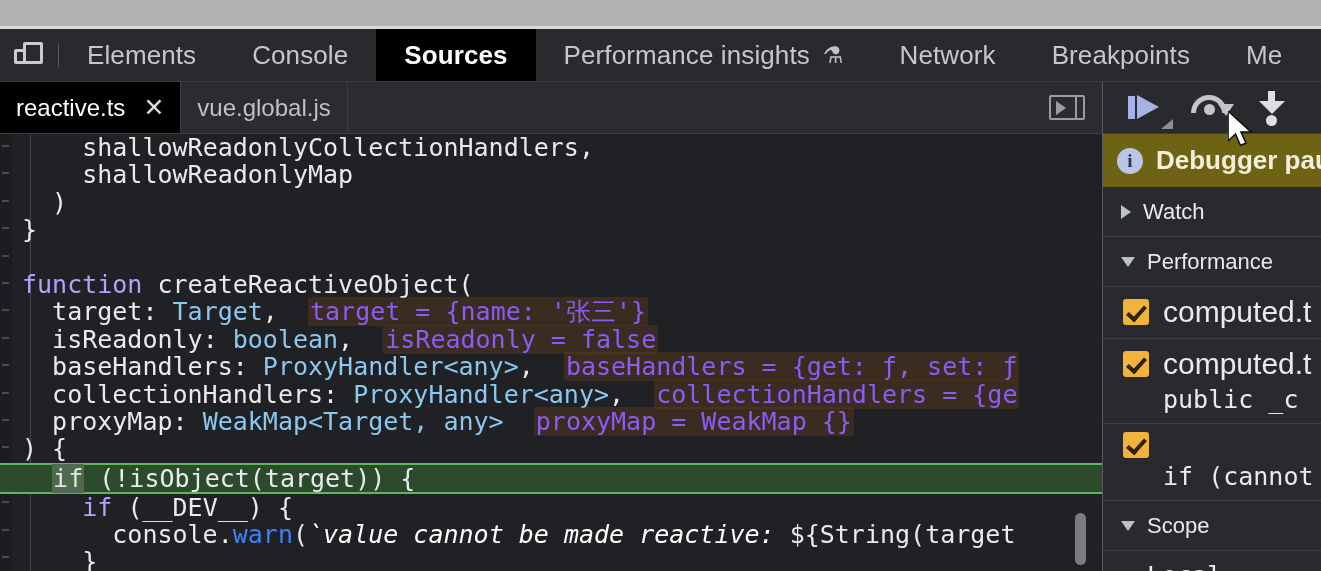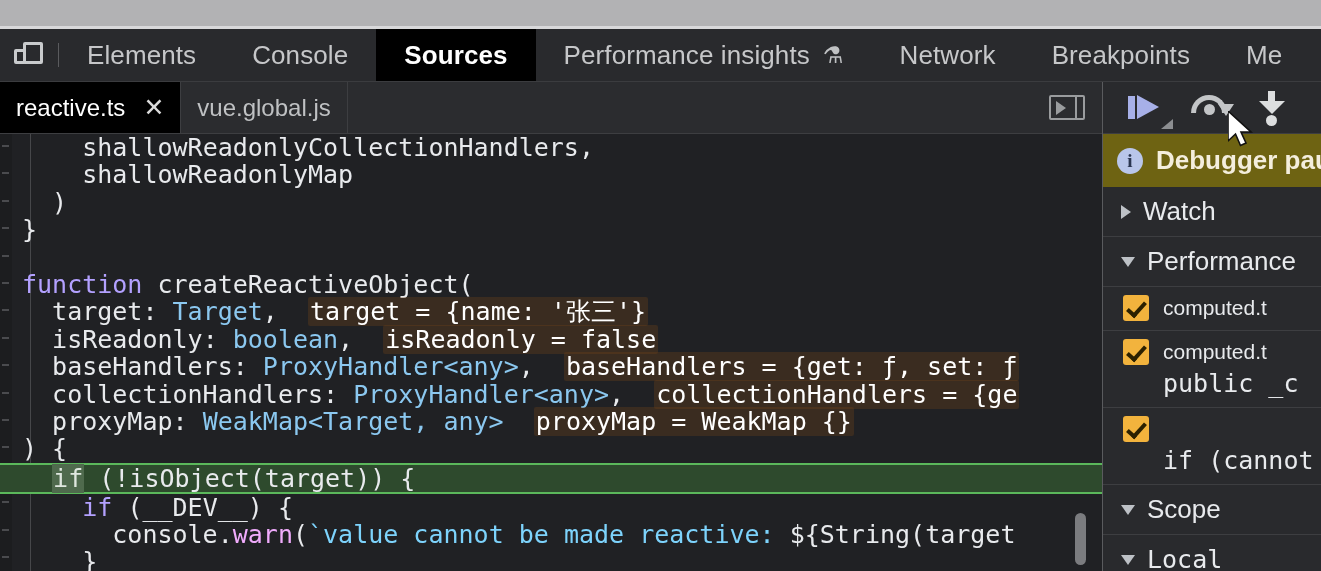--- a/index.html
+++ b/index.html
@@ -121,25 +121,25 @@
   }
   .ln { position: relative; height: 27.4px; padding-left: 22px; color: #e8eaed; }
   .ln.hl {
     background: #2e4a2d;
     border-top: 2px solid #5bb85b; border-bottom: 2px solid #5bb85b;
     height: 31px; line-height: 27px;
   }
   .kw   { color: #b3a1ff; }
   .typ  { color: #8bc8f0; }
   .fn   { color: #e8eaed; }
-  .prop { color: #f0abfc; }
-  .str  { color: #7dd3fc; }
+  .prop { color: #3b82f6; }
+  .str  { color: #ffffff; font-style: italic; }
   .plain{ color: #e8eaed; }
   .hint {
-    color: #ffffff; background: rgba(120, 68, 22, 0.30);
+    color: #8b5cf6; background: rgba(120, 68, 22, 0.30);
     border-radius: 2px; padding: 0 2px;
   }
   .ifbox { background: #4f6a4d; color: #dfe7df; padding: 0 1px; }
   .scroll-track {
     position: absolute; right: 8px; top: 0; width: 14px; height: 437px;
     background: transparent;
   }
   .scroll-thumb {
     position: absolute; right: 9px; bottom: 6px; width: 11px; height: 52px;
     background: #7b7c7f; border-radius: 6px;
@@ -212,21 +212,21 @@
     font-size: 26px; font-weight: bold; white-space: nowrap; overflow: hidden;
   }
   .info-ico {
     width: 26px; height: 26px; border-radius: 50%;
     background: #b9c6ea; color: #2a3550; font-size: 19px; font-weight: bold;
     display: flex; align-items: center; justify-content: center;
     margin-right: 13px; flex: none; font-family: "Liberation Serif", serif;
   }
   .sect {
     height: 50px; display: flex; align-items: center; padding-left: 18px;
-    color: #e8eaed; font-size: 26px; white-space: nowrap;
+    color: #e8eaed; font-size: 22px; white-space: nowrap;
     border-bottom: 1px solid #3d3e41;
   }
   .tw {
     width: 0; height: 0; margin-right: 12px; flex: none;
   }
   .tw.closed {
     border-left: 10px solid #bdc1c6;
     border-top: 7px solid transparent; border-bottom: 7px solid transparent;
   }
   .tw.open {
@@ -239,21 +239,21 @@
   .bp-row { display: flex; align-items: center; padding-left: 20px; white-space: nowrap; }
   .cbx {
     width: 26px; height: 26px; flex: none; background: #f2b33d; border-radius: 3px;
     position: relative; margin-right: 14px;
   }
   .cbx::after {
     content: ""; position: absolute; left: 8px; top: 3px;
     width: 7px; height: 15px; border: solid #2c2100;
     border-width: 0 4px 4px 0; transform: rotate(42deg);
   }
-  .bp-loc { color: #e8eaed; font-size: 21px; }
+  .bp-loc { color: #e8eaed; font-size: 30px; }
   .bp-src {
     color: #e8eaed; font-size: 25px; font-family: "DejaVu Sans Mono", monospace;
     padding-left: 60px; margin-top: 4px; white-space: pre;
   }
   .sect.mono { font-family: "DejaVu Sans Mono", monospace; font-size: 25px; }
 </style>
 </head>
 <body>
 
 <div id="app">

